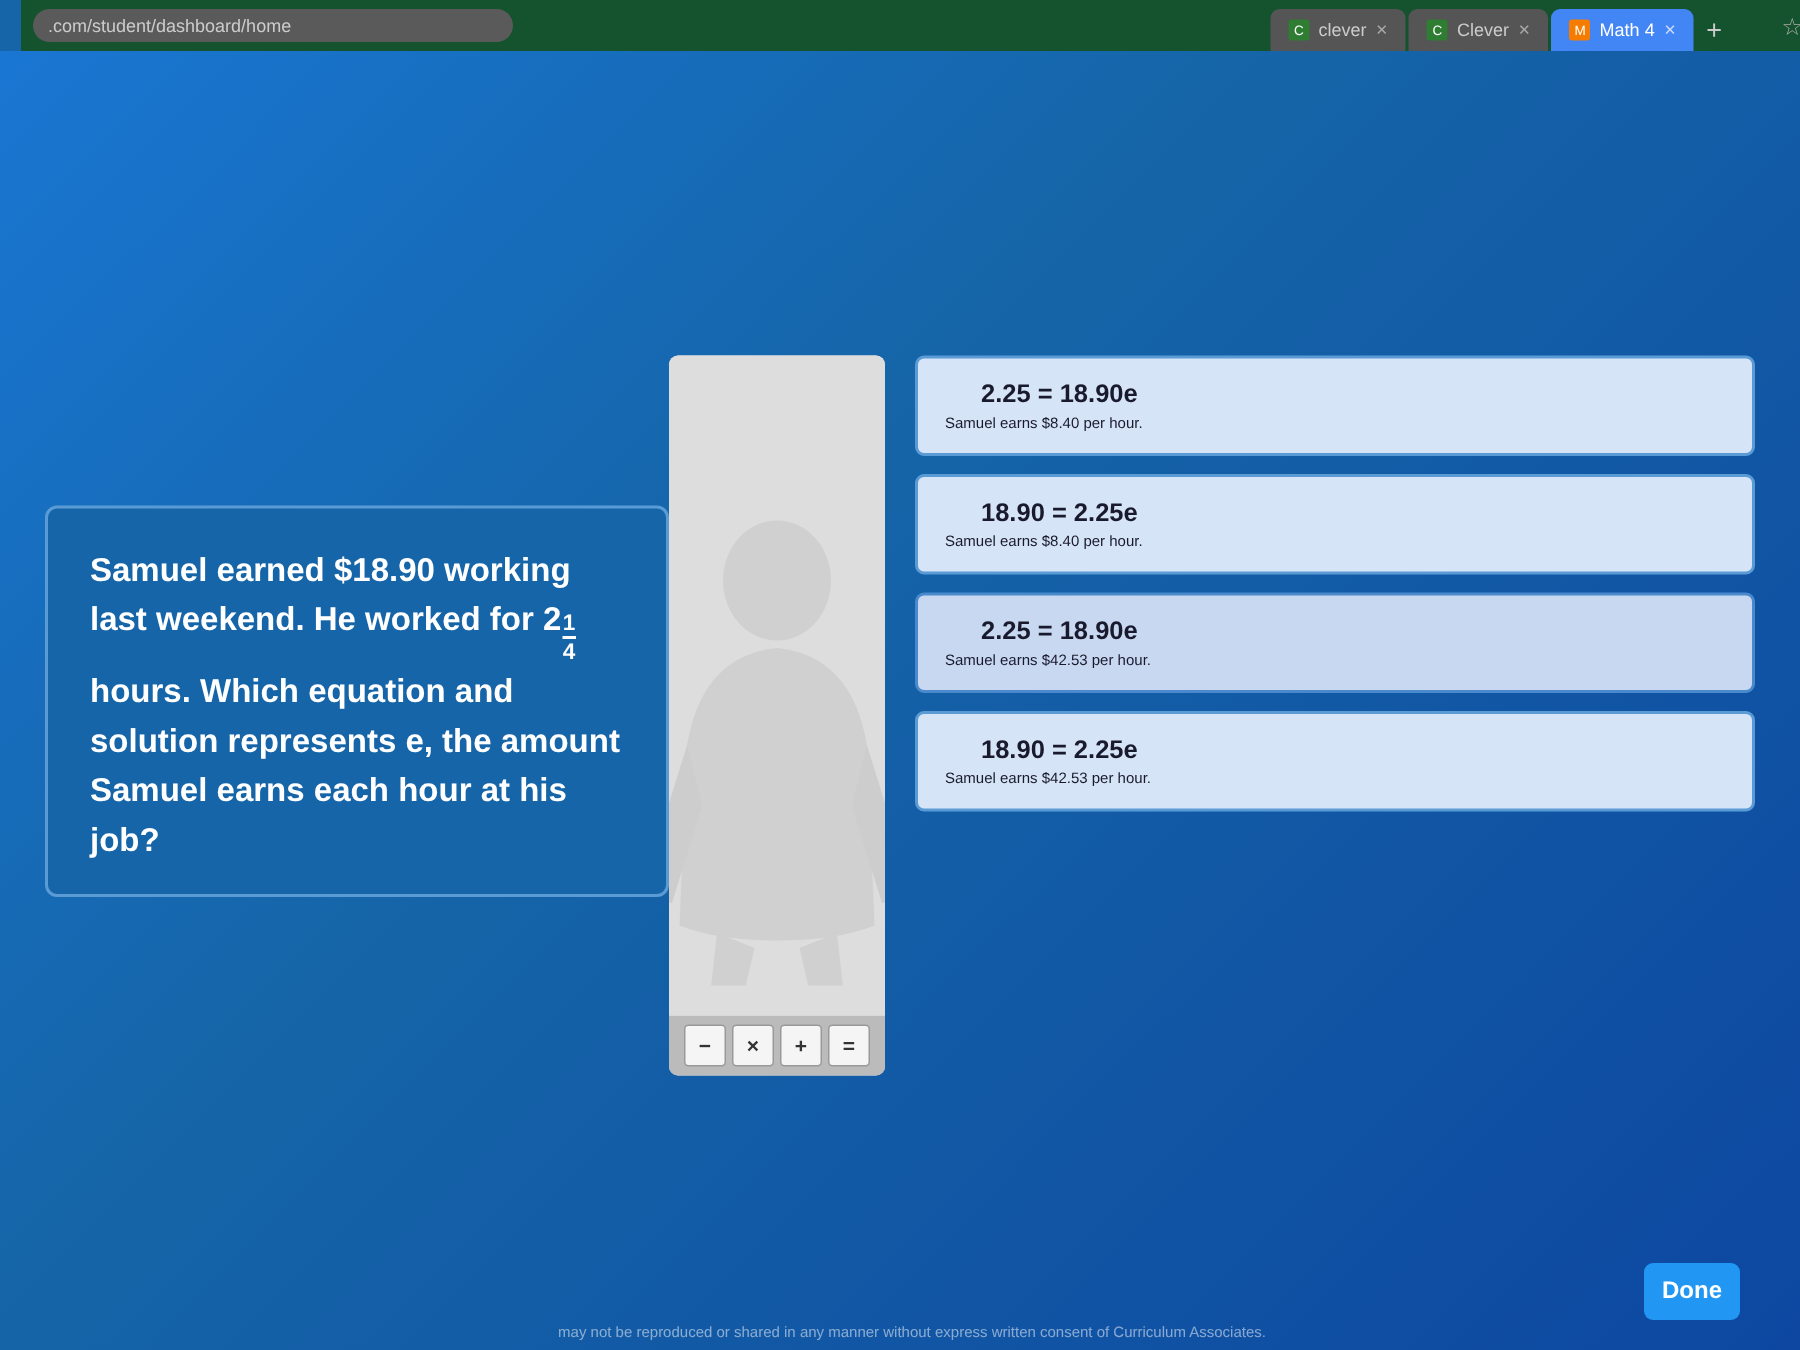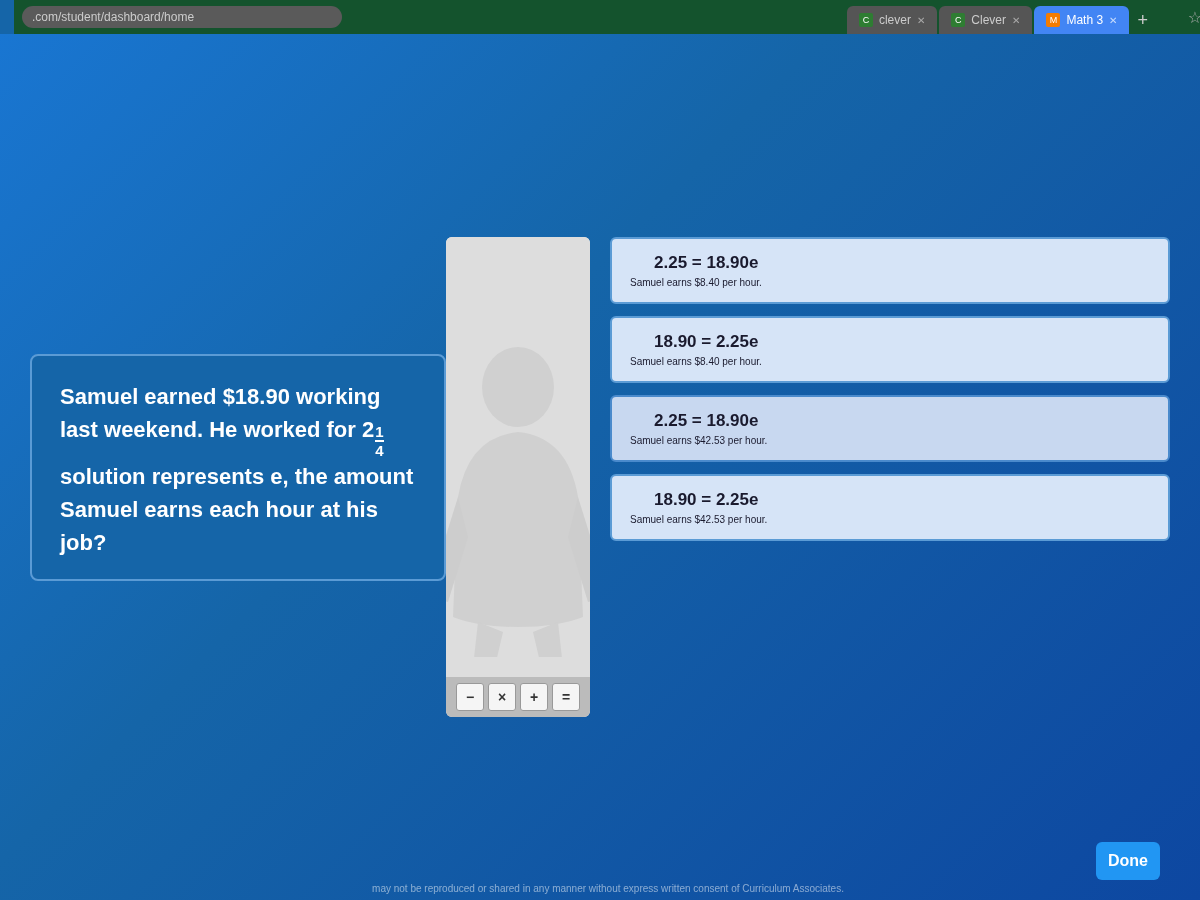--- a/index.html
+++ b/index.html
@@ -313,39 +313,39 @@
       <span>clever</span>
       <span class="tab-close">✕</span>
     </div>
     <div class="tab">
       <div class="tab-favicon green">C</div>
       <span>Clever</span>
       <span class="tab-close">✕</span>
     </div>
     <div class="tab active">
       <div class="tab-favicon orange">M</div>
-      <span>Math 3</span>
+      <span>Math 4</span>
       <span class="tab-close">✕</span>
     </div>
     <div class="plus-btn">+</div>
   </div>
 
   <div class="star-btn">☆</div>
 </div>
 
 <div class="main-content">
 
   <div class="question-card">
     <div class="question-text">
       <span>Samuel earned $18.90 working last weekend. He worked for 2</span><span class="mixed-num">
           <span class="fraction">
             <span class="numerator">1</span>
             <span class="denominator">4</span>
           </span>
-        </span><br>
+        </span><span> hours. Which equation and</span><br>
       <span>solution represents e, the amount Samuel earns each hour at his job?</span>
     </div>
   </div>
 
   <div class="content-row">
 
     <div class="left-panel">
       <div class="image-area">
 
         <svg class="person-silhouette" width="180" height="320" viewBox="0 0 180 320">

